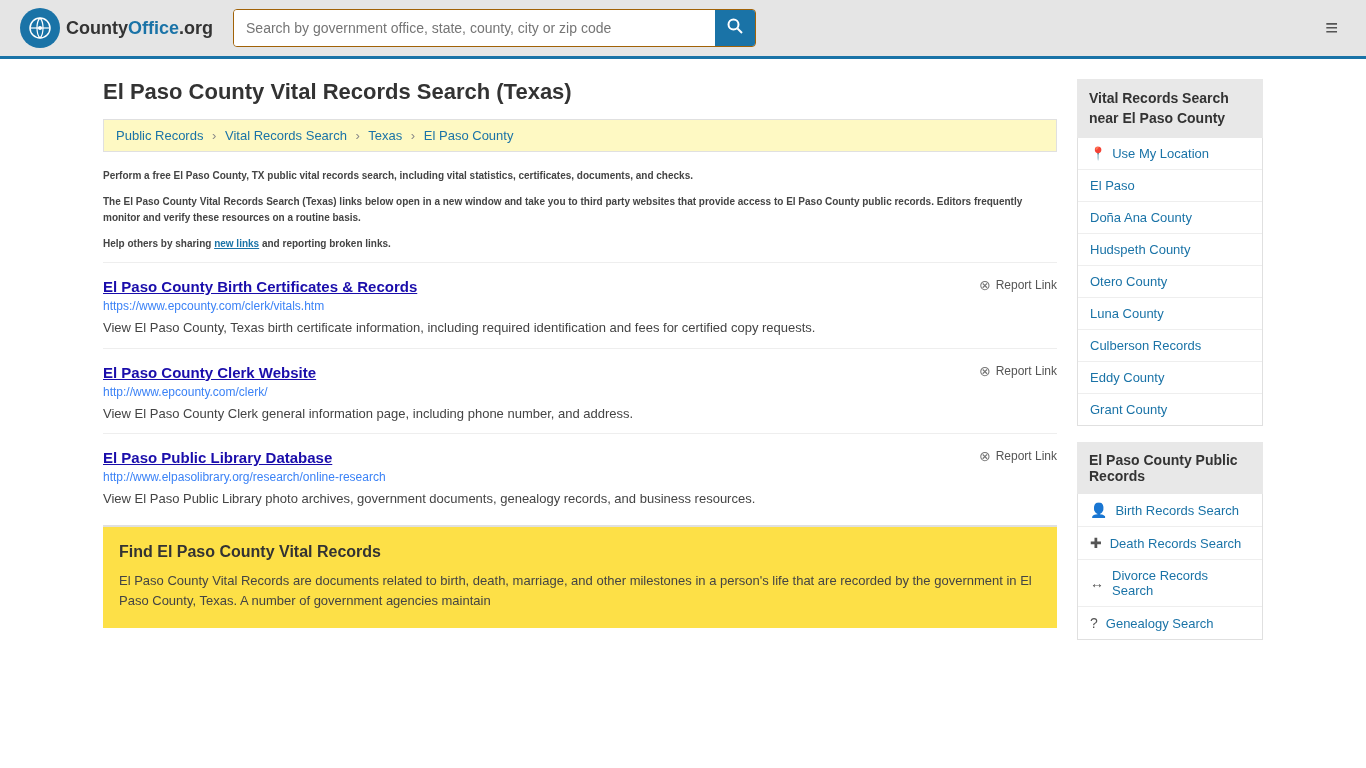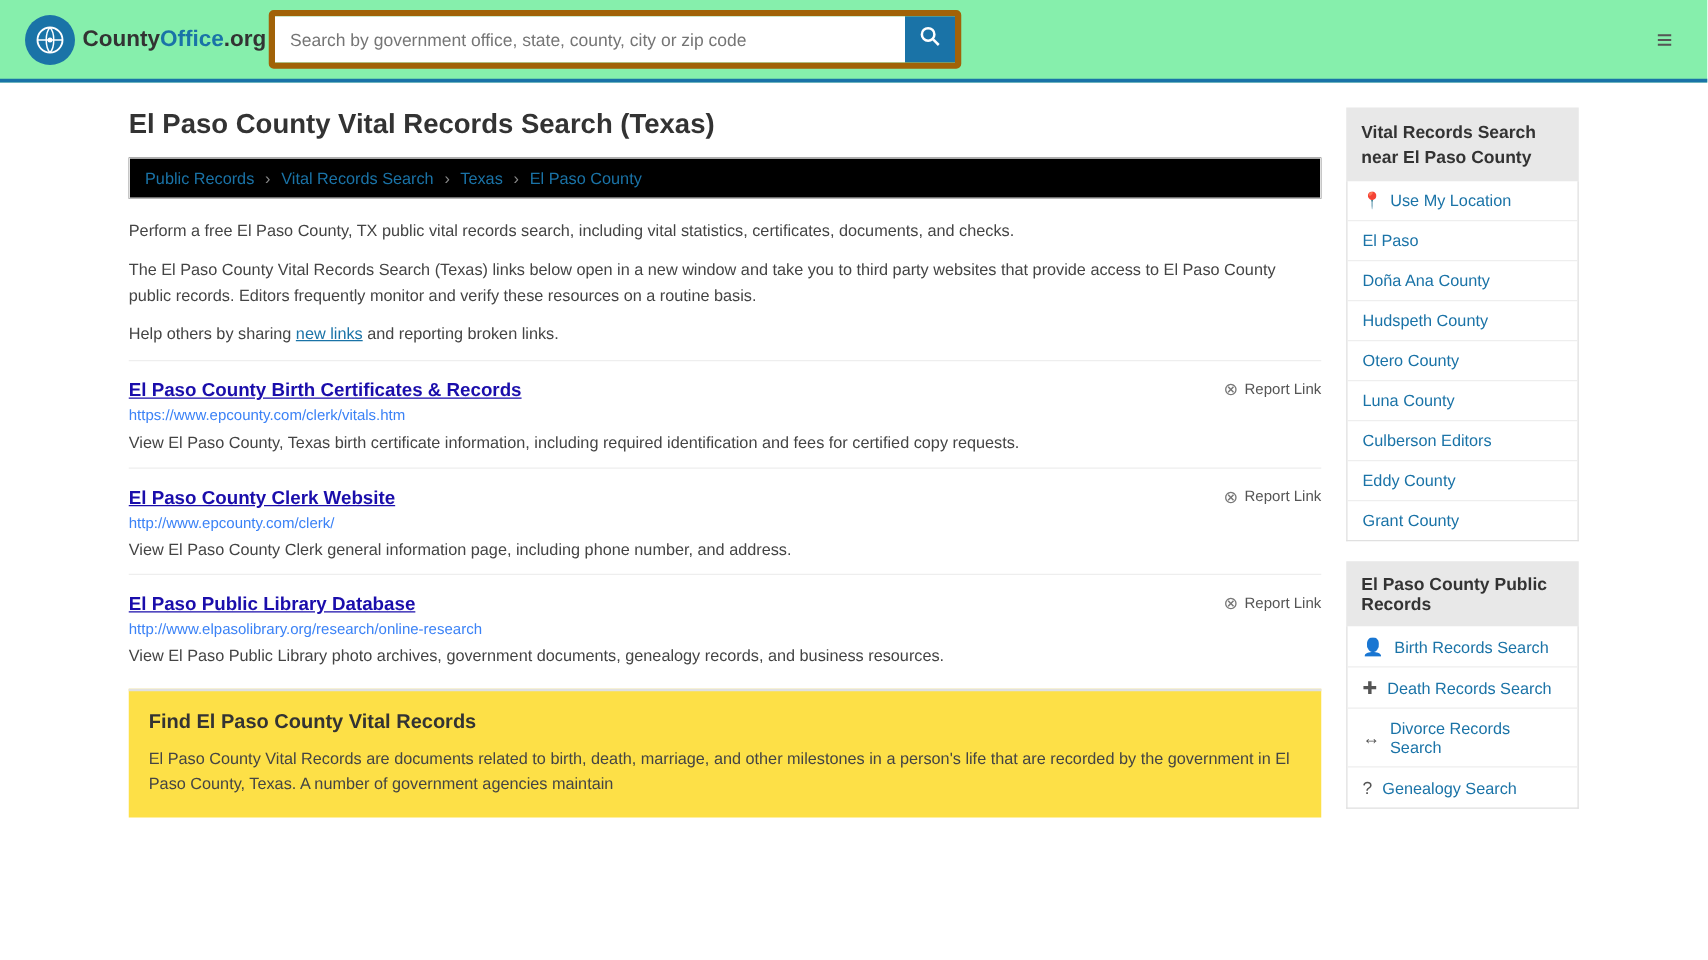--- a/index.html
+++ b/index.html
@@ -1,25 +1,25 @@
 <!DOCTYPE html>
 <html><head>
   <meta charset="utf-8">
   <style>
     * { box-sizing: border-box; margin: 0; padding: 0; }
     body { font-family: Arial, sans-serif; font-size: 14px; color: #333; background: #fff; }
 
     
     .header {
-      background: #86efac;
+      background: #e5e5e5;
       border-bottom: 3px solid #1a73a7;
       padding: 8px 20px;
       display: flex;
       align-items: center;
-      gap: 2px;
+      gap: 20px;
     }
     .logo-area {
       display: flex;
       align-items: center;
       gap: 6px;
       text-decoration: none;
     }
     .logo-circle {
       width: 40px;
       height: 40px;
@@ -34,21 +34,21 @@
     .logo-text {
       font-size: 18px;
       font-weight: bold;
       color: #333;
     }
     .logo-text span { color: #1a73a7; }
     .search-bar {
       flex: 1;
       max-width: 620px;
       display: flex;
-      border: 5px solid #a16207;
+      border: 1px solid #a16207;
       border-radius: 4px;
       overflow: hidden;
     }
     .search-bar input {
       flex: 1;
       padding: 8px 12px;
       border: none;
       outline: none;
       font-size: 14px;
       color: #666;
@@ -84,38 +84,39 @@
     .content-area {
       flex: 1;
     }
     .page-title {
       font-size: 22px;
       font-weight: bold;
       color: #333;
       margin-bottom: 14px;
     }
     .breadcrumb {
-      background: #000000;
+      background: #fef9c3;
       padding: 8px 12px;
       font-size: 13px;
       color: #555;
       margin-bottom: 16px;
       border: 1px solid #e0e0e0;
     }
     .breadcrumb a {
       color: #1a73a7;
       text-decoration: none;
     }
     .breadcrumb .sep { margin: 0 5px; color: #888; }
 
     .description p {
-      font-size: 13px;
+      font-size: 10px;
       line-height: 1.6;
       color: #444;
       margin-bottom: 10px;
+      font-weight: bold;
     }
     .description p a {
       color: #1a73a7;
       text-decoration: underline;
     }
 
     
     .record-entry {
       border-top: 1px solid #eee;
       padding: 14px 0 10px 0;
@@ -371,21 +372,21 @@
         <div class="sidebar-item">
           <a href="#">Hudspeth County</a>
         </div>
         <div class="sidebar-item">
           <a href="#">Otero County</a>
         </div>
         <div class="sidebar-item">
           <a href="#">Luna County</a>
         </div>
         <div class="sidebar-item">
-          <a href="#">Culberson Editors</a>
+          <a href="#">Culberson Records</a>
         </div>
         <div class="sidebar-item">
           <a href="#">Eddy County</a>
         </div>
         <div class="sidebar-item">
           <a href="#">Grant County</a>
         </div>
       </div>
     </div>
 

